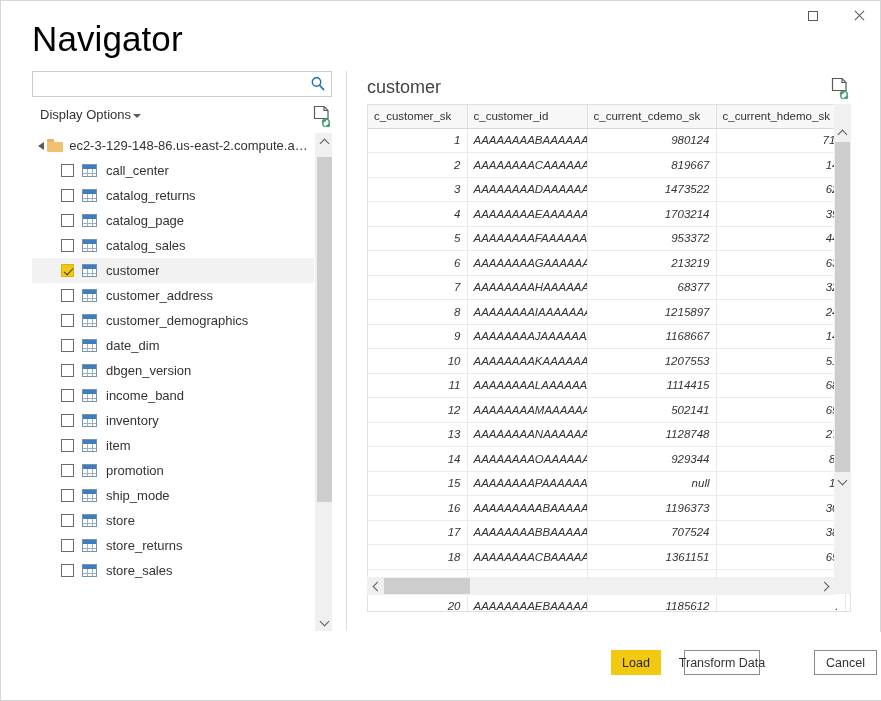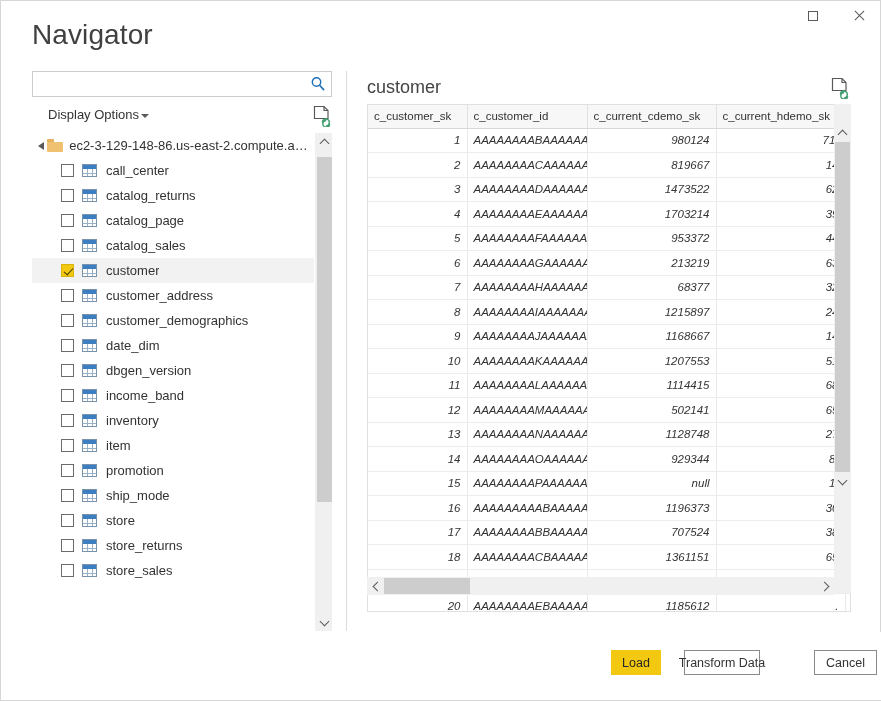--- a/index.html
+++ b/index.html
@@ -44,23 +44,23 @@
     width: 13px; height: 1px;
     background: #5a5a5a;
   }
   .closex::before { transform: rotate(45deg); }
   .closex::after  { transform: rotate(-45deg); }
 
   
   #page-title {
     position: absolute;
     left: 31px; top: 18px;
-    font-size: 28px;
+    font-size: 35px;
     font-weight: 300;
-    color: #404040;
+    color: #000000;
     letter-spacing: 0.1px;
     white-space: nowrap;
   }
 
   
   #left-pane {
     position: absolute;
     left: 31px; top: 70px;
     width: 300px; height: 560px;
   }
@@ -83,21 +83,21 @@
   #search-icon {
     position: absolute; right: 4px; top: 3px;
     width: 18px; height: 18px;
   }
 
   #display-options-row {
     position: absolute; left: 0; top: 36px;
     width: 300px; height: 22px;
   }
   #display-options-btn {
-    position: absolute; left: 16px; top: 0;
+    position: absolute; left: 8px; top: 0;
     display: flex; align-items: center; gap: 2px;
     font-size: 13px; color: #333;
     cursor: default;
     white-space: nowrap;
   }
   .caret-down {
     width: 0; height: 0;
     border-left: 4px solid transparent;
     border-right: 4px solid transparent;
     border-top: 4px solid #5a5a5a;

